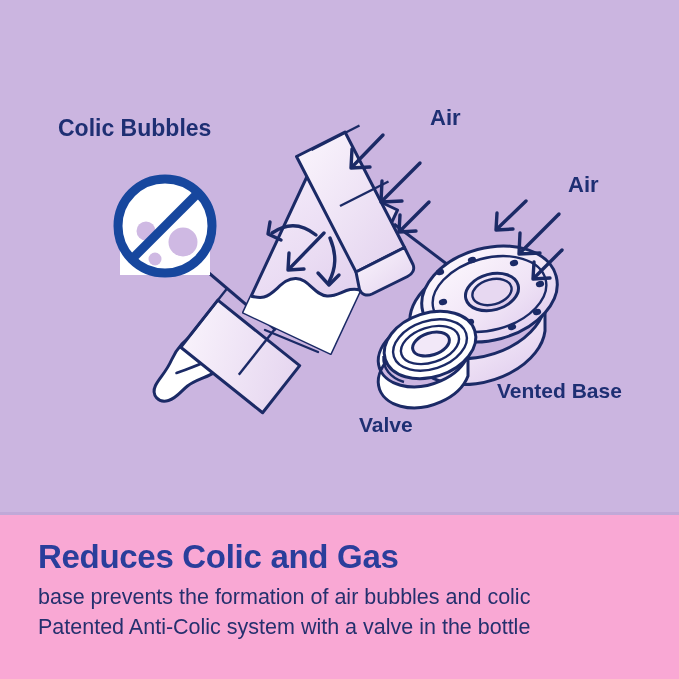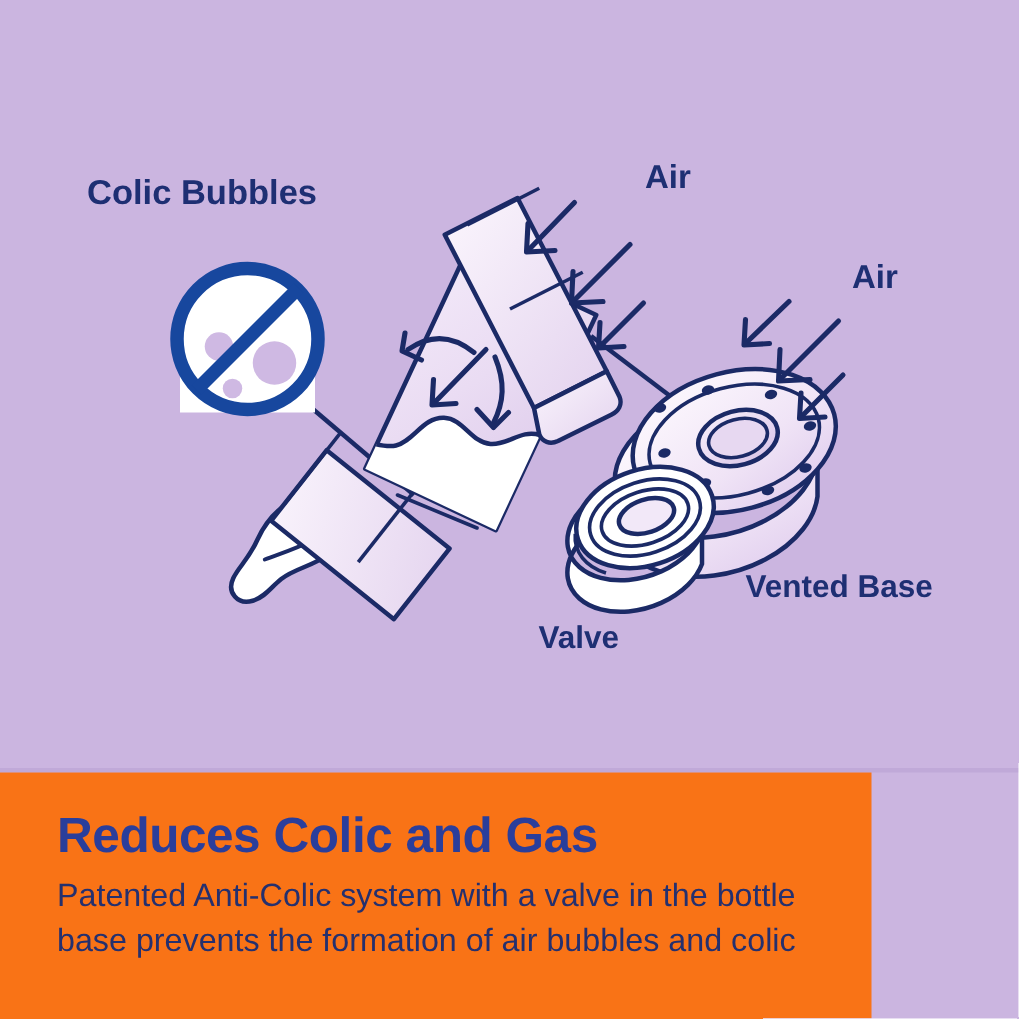--- a/index.html
+++ b/index.html
@@ -32,23 +32,23 @@
     left: 0;
     top: 512px;
     width: 679px;
     height: 3px;
     background: #c0a9d8;
   }
   .caption-panel {
     position: absolute;
     left: 0;
     top: 515px;
-    width: 581px;
+    width: 679px;
     height: 164px;
-    background: #f97316;
+    background: #f9a8d4;
   }
   .diagram-svg {
     position: absolute;
     left: 0;
     top: 0;
     width: 679px;
     height: 515px;
     display: block;
   }
   .caption-inner {
@@ -258,19 +258,19 @@
       <text class="diagram-label label-sm" x="497" y="398">Vented Base</text>
     </svg>
   </div>
 
   <div class="divider-line"></div>
 
   <div class="caption-panel">
     <div class="caption-inner">
       <h2 class="headline">Reduces Colic and Gas</h2>
       <p class="subcopy">
+        <span>base prevents the formation of air bubbles and colic</span>
         <span>Patented Anti-Colic system with a valve in the bottle</span>
-        <span>base prevents the formation of air bubbles and colic</span>
       </p>
     </div>
   </div>
 
 </div>
 
 </body></html>

